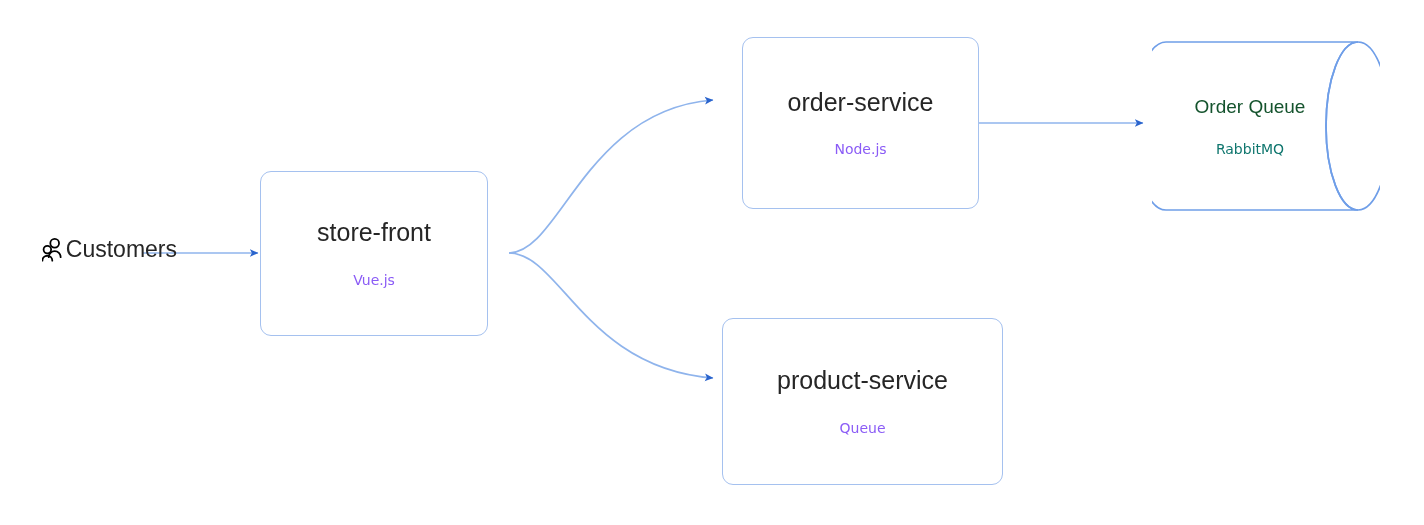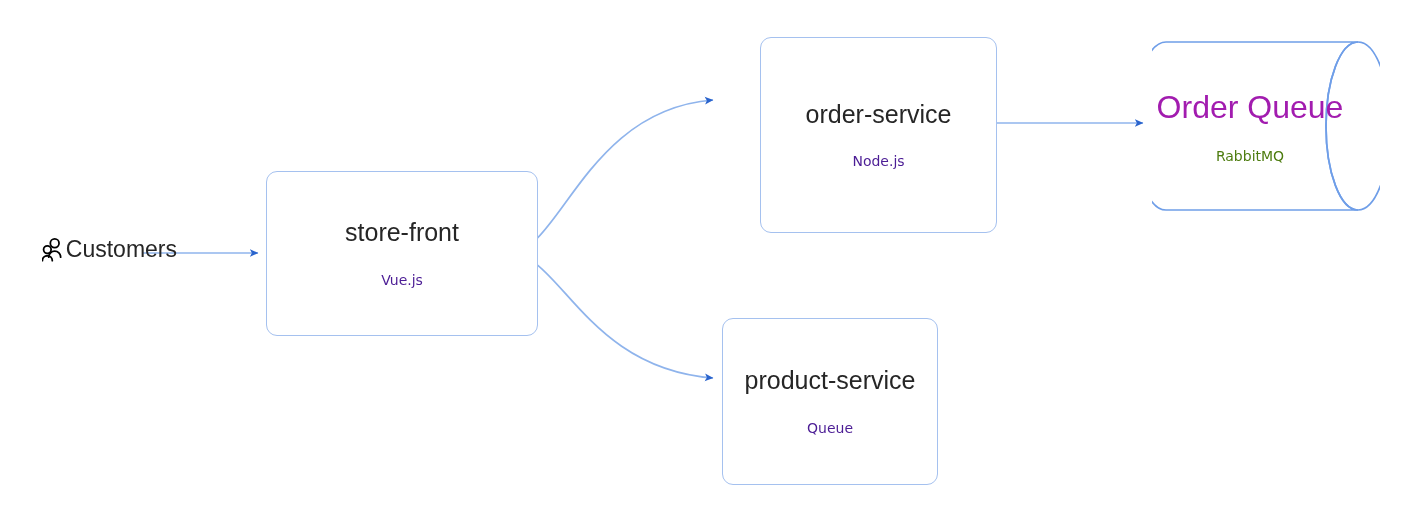--- a/index.html
+++ b/index.html
@@ -36,21 +36,21 @@
   }
   .node-title {
     color: #262626;
     font-family: "Liberation Sans", sans-serif;
     font-size: 25px;
     font-weight: 400;
     line-height: 1.1;
     white-space: nowrap;
   }
   .node-subtitle {
-    color: #4c1d95;
+    color: #8b5cf6;
     font-family: "DejaVu Sans", sans-serif;
     font-size: 14px;
     font-weight: 400;
     line-height: 1.1;
     margin-top: 26px;
     white-space: nowrap;
   }
   .cylinder {
     position: absolute;
   }
@@ -60,30 +60,30 @@
     top: 0;
     width: 100%;
     height: 100%;
     display: flex;
     flex-direction: column;
     align-items: center;
     justify-content: center;
     pointer-events: none;
   }
   .cyl-title {
-    color: #a21caf;
+    color: #14532d;
     font-family: "Liberation Sans", sans-serif;
-    font-size: 32px;
+    font-size: 19px;
     font-weight: 400;
     line-height: 1.1;
     white-space: nowrap;
     transform: translateX(-16px);
   }
   .cyl-subtitle {
-    color: #4d7c0f;
+    color: #0f766e;
     font-family: "DejaVu Sans", sans-serif;
     font-size: 14px;
     line-height: 1.1;
     margin-top: 24px;
     white-space: nowrap;
     transform: translateX(-16px);
   }
   .actor {
     position: absolute;
     display: flex;
@@ -127,31 +127,31 @@
       <g fill="none" stroke="#000000" stroke-width="9" stroke-linecap="round">
         <circle cx="64" cy="30" r="22"></circle>
         <path d="M34,100 A30,30 0 0 1 94,100"></path>
         <circle cx="27" cy="62" r="19" fill="#ffffff"></circle>
         <path d="M2,118 A25,25 0 0 1 52,118"></path>
       </g>
     </svg>
     <span class="actor-label">Customers</span>
   </div>
 
-  <div class="node" style="left:266px; top:171px; width:272px; height:165px;">
+  <div class="node" style="left:260px; top:171px; width:228px; height:165px;">
     <span class="node-title">store-front</span>
     <span class="node-subtitle">Vue.js</span>
   </div>
 
-  <div class="node" style="left:760px; top:37px; width:237px; height:196px;">
+  <div class="node" style="left:742px; top:37px; width:237px; height:172px;">
     <span class="node-title">order-service</span>
     <span class="node-subtitle">Node.js</span>
   </div>
 
-  <div class="node" style="left:722px; top:318px; width:216px; height:167px;">
+  <div class="node" style="left:722px; top:318px; width:281px; height:167px;">
     <span class="node-title">product-service</span>
     <span class="node-subtitle">Queue</span>
   </div>
 
   <div class="cylinder" style="left:1152px; top:32px; width:228px; height:190px;">
     <svg width="228" height="190" viewBox="0 0 228 190">
       <path d="M14,10 L206,10 A32,84 0 0 0 206,178 L14,178 A32,84 0 0 1 14,10 Z" fill="#ffffff" stroke="#6f9ee8" stroke-width="1.7"></path>
       <ellipse cx="206" cy="94" rx="32" ry="84" fill="none" stroke="#6f9ee8" stroke-width="1.7"></ellipse>
     </svg>
     <div class="cyl-label">

